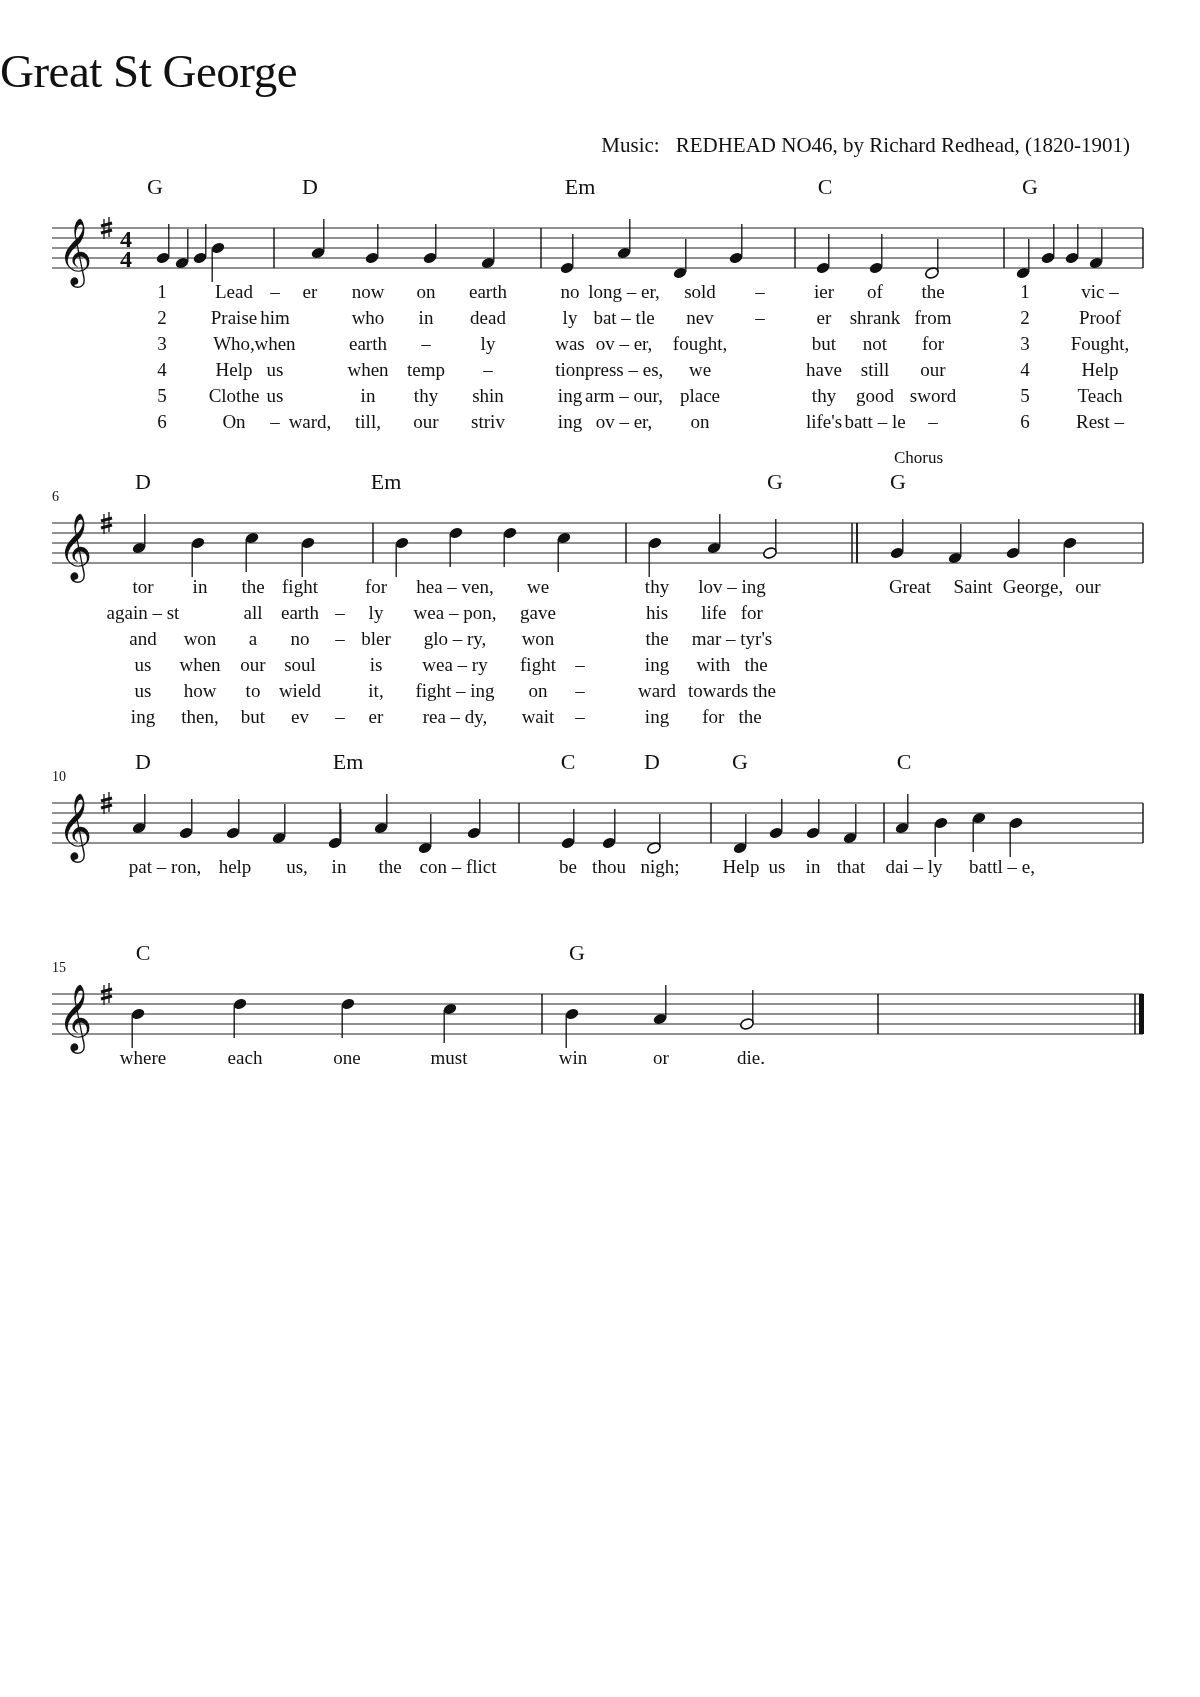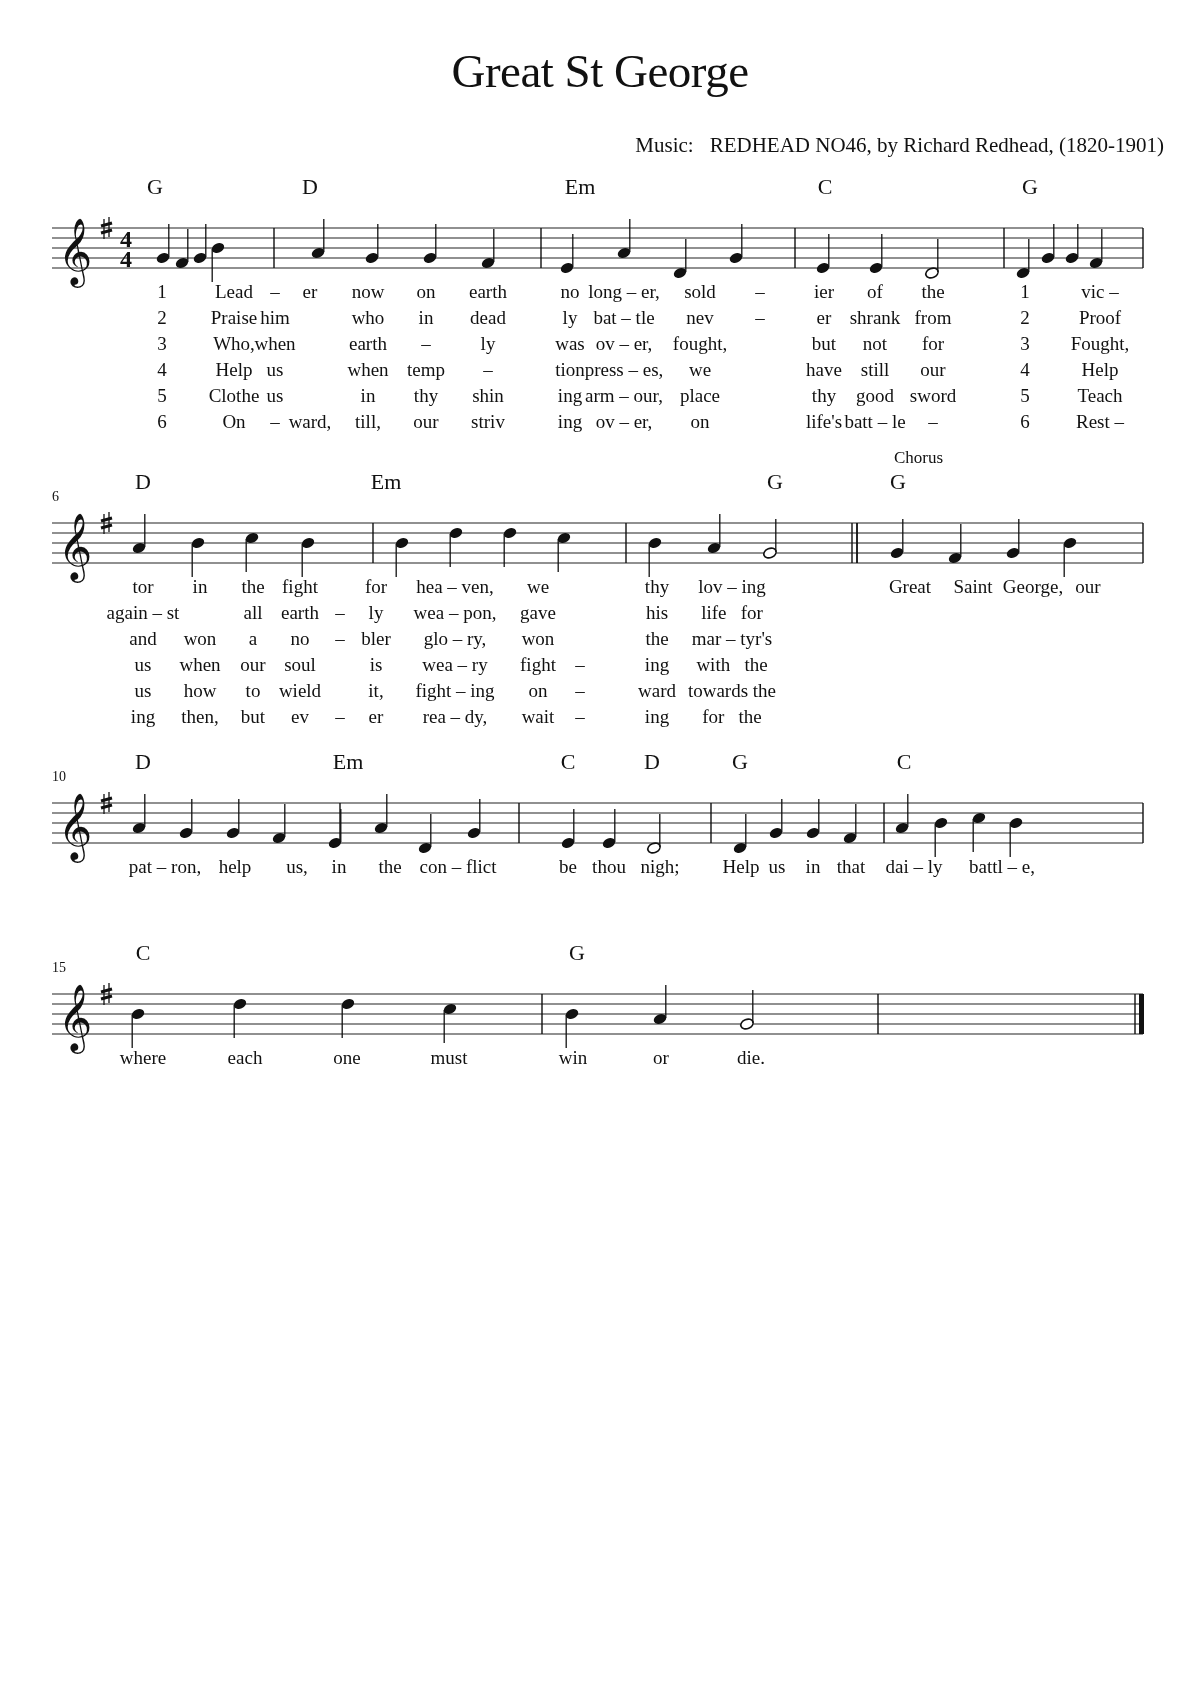--- a/index.html
+++ b/index.html
@@ -1,20 +1,20 @@
 <!DOCTYPE html>
 <html><head>
 <meta charset="utf-8">
 <style>
   html, body { margin: 0; padding: 0; background: #ffffff; }
   body { width: 1200px; height: 1697px; position: relative; overflow: hidden;
          font-family: "Liberation Serif", "DejaVu Serif", serif; color: #111; }
-  .title { position: absolute; top: 44px; left: 0; width: 1200px; text-align: center;
+  .title { position: absolute; top: 44px; left: 0; width: 1200px; 
            font-size: 47px; font-weight: normal; letter-spacing: -0.5px; }
-  .composer { position: absolute; top: 133px; right: 36px; font-size: 21px; white-space: pre; }
+  .composer { position: absolute; top: 133px; right: 70px; font-size: 21px; white-space: pre; }
   .composer .label { margin-right: 16px; }
   svg.score { position: absolute; left: 0; top: 0; width: 1200px; height: 1697px; overflow: visible; }
   svg text { font-family: "Liberation Serif", "DejaVu Serif", serif; fill: #111; }
 </style>
 </head>
 <body>
 
 <div class="title">Great St George</div>
 <div class="composer"><span class="label">Music:</span><span>REDHEAD NO46, by Richard Redhead, (1820-1901)</span></div>
 

